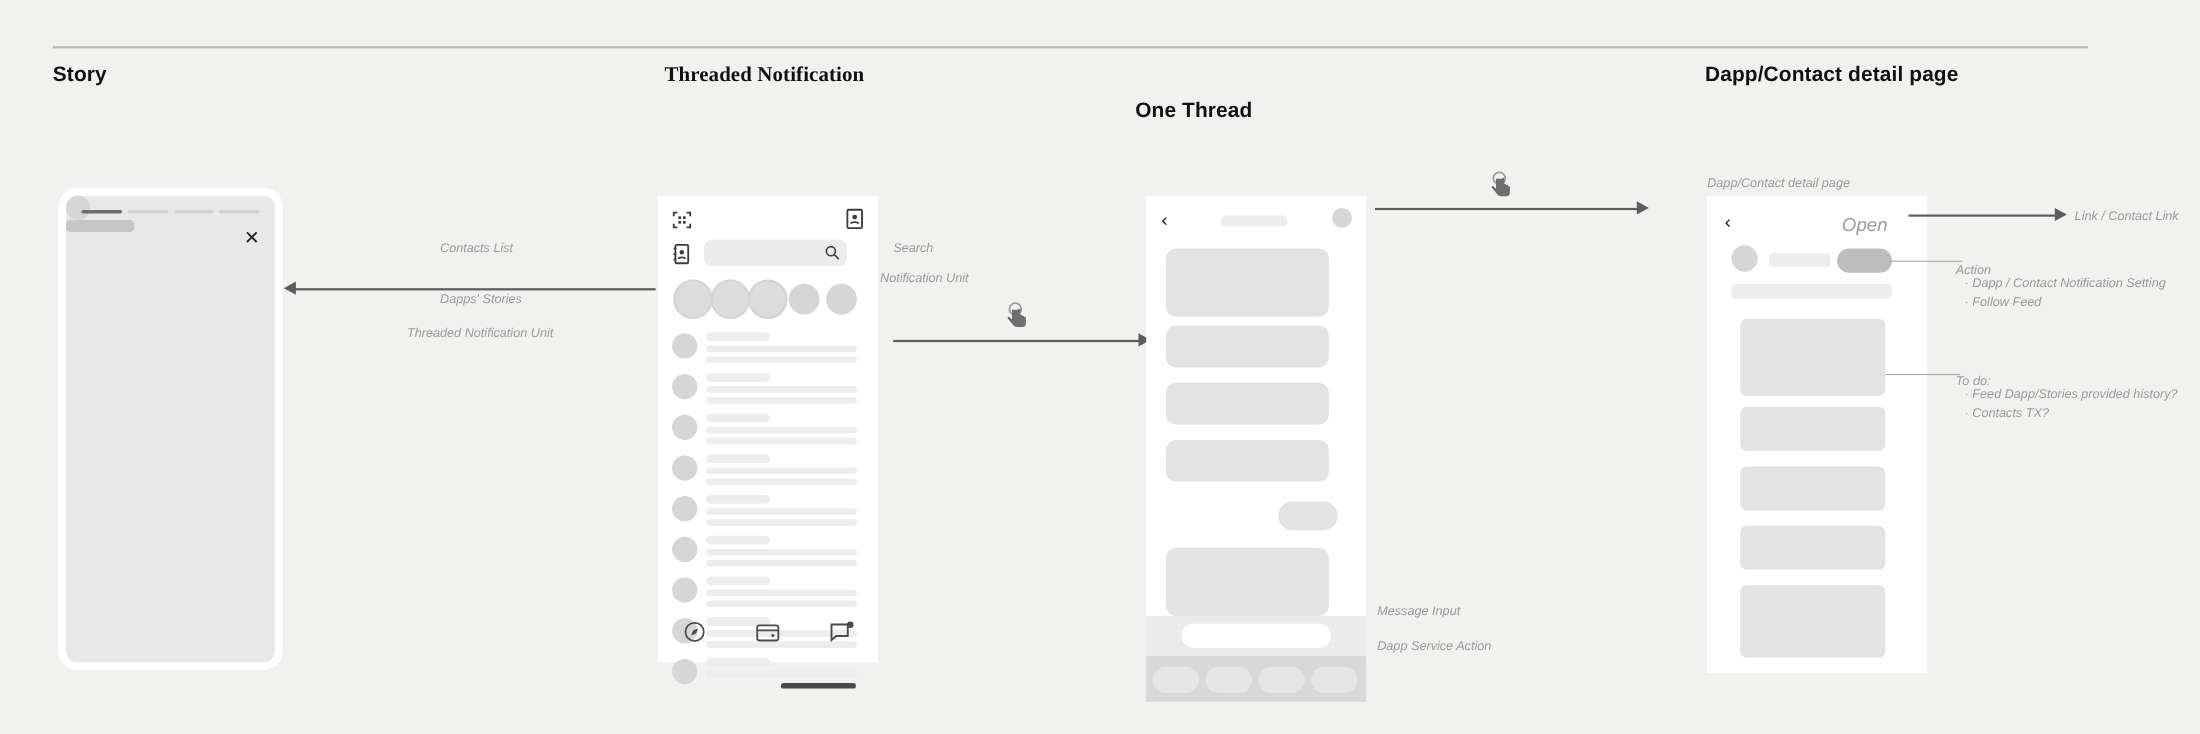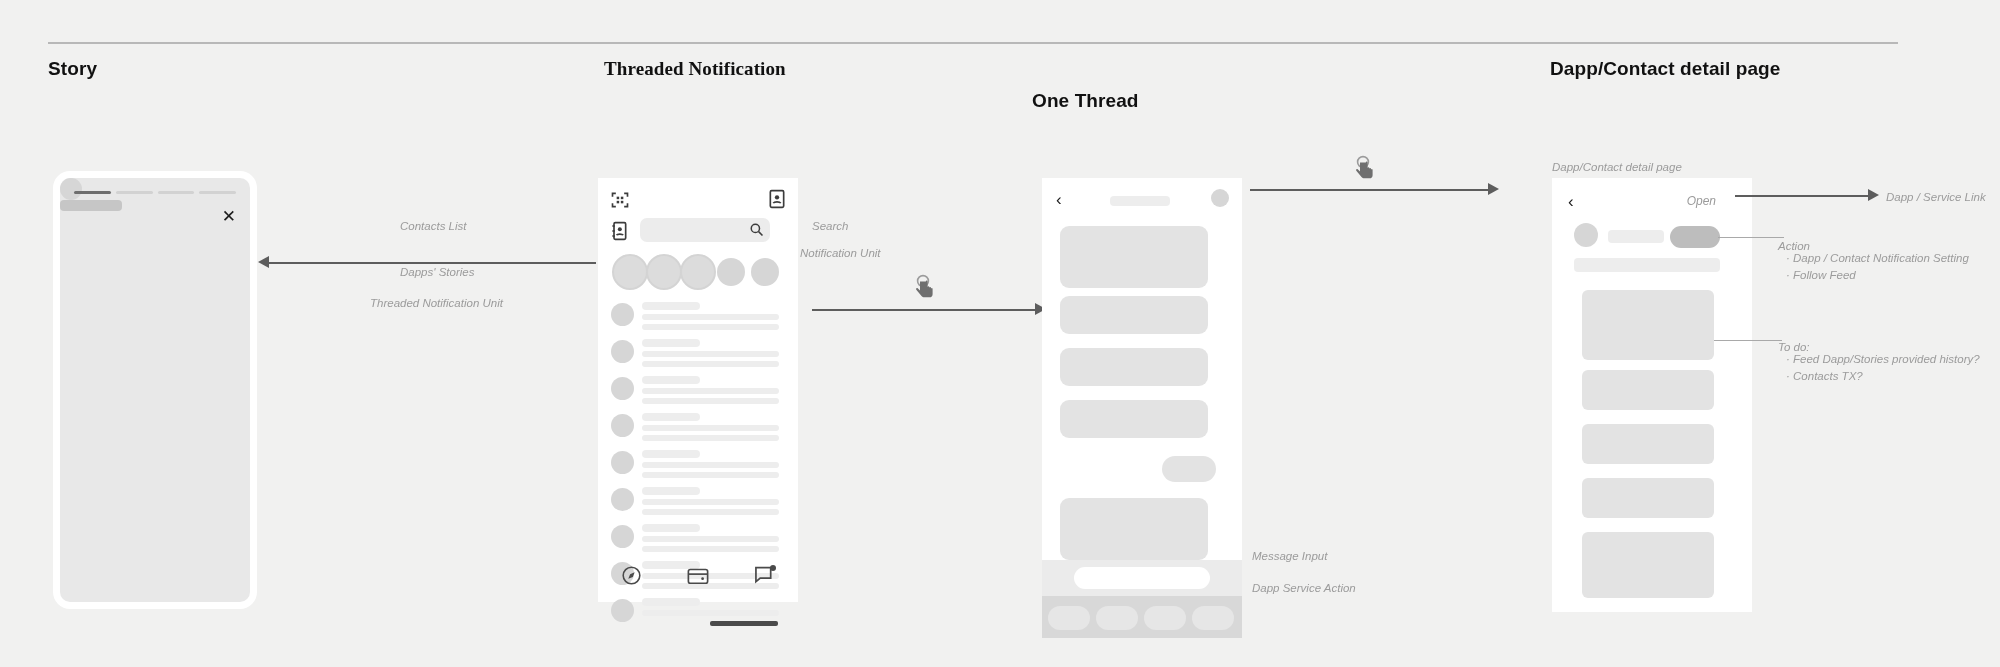--- a/index.html
+++ b/index.html
@@ -294,37 +294,37 @@
       <circle cx="11" cy="7" r="5.4" fill="none" stroke="#9b9b9b" stroke-width="1.6"></circle>
       <path d="M8 7.5v9l-2.3-2.2c-.9-.8-2.2.4-1.4 1.4l5.2 6.3c.7.9 1.6 1.3 2.8 1.3h5.1c2 0 3.2-1.2 3.2-3.1v-5.4c0-1-1.6-1-1.6 0v-1c0-1.1-1.7-1.1-1.7 0v-.8c0-1.1-1.7-1.1-1.7 0V7.5c0-1.2-1.8-1.2-1.8 0z" fill="#6f6f6f"></path>
     </svg>
   </div>
 
   <div class="anno" style="left:1552px; top:159px;">Dapp/Contact detail page</div>
 
   <div class="detail-panel" style="left:1552px; top:178px; width:200px; height:434px;">
 
     <div class="chev" style="left:16px; top:15px;">‹</div>
-    <div class="anno" style="left:auto; right:36px; top:15px; font-size:12px;">Open</div>
+    <div class="anno" style="left:auto; right:36px; top:15px; font-size:17px;">Open</div>
 
     <div class="circle" style="position:absolute;left:22px;top:45px;width:24px;height:24px;"></div>
     <div class="ph-light" style="position:absolute;left:56px;top:52px;width:56px;height:13px;"></div>
     <div class="pill-dark" style="left:118px; top:48px; width:50px; height:22px;"></div>
     <div class="ph-light" style="position:absolute;left:22px;top:80px;width:146px;height:14px;"></div>
 
     <div class="ph" style="position:absolute;left:30px;top:112px;width:132px;height:70px;border-radius:6px;"></div>
     <div class="ph" style="position:absolute;left:30px;top:192px;width:132px;height:40px;border-radius:6px;"></div>
     <div class="ph" style="position:absolute;left:30px;top:246px;width:132px;height:40px;border-radius:6px;"></div>
     <div class="ph" style="position:absolute;left:30px;top:300px;width:132px;height:40px;border-radius:6px;"></div>
     <div class="ph" style="position:absolute;left:30px;top:354px;width:132px;height:66px;border-radius:6px;"></div>
   </div>
 
   <div class="hline" style="left:1735px; top:195px; width:135px;"></div>
   <div class="arrow-head right" style="left:1868px; top:189px;"></div>
-  <div class="anno" style="left:1886px; top:189px;">Dapp / Service Link</div>
+  <div class="anno" style="left:1886px; top:189px;">Link / Contact Link</div>
 
   <div class="hline thin" style="left:1718px; top:237px; width:66px;"></div>
   <div class="anno" style="left:1778px; top:238px;">Action</div>
   <div class="anno" style="left:1778px; top:250px;">
     <ul>
       <li>Dapp / Contact Notification Setting</li>
       <li>Follow Feed</li>
     </ul>
   </div>
 

